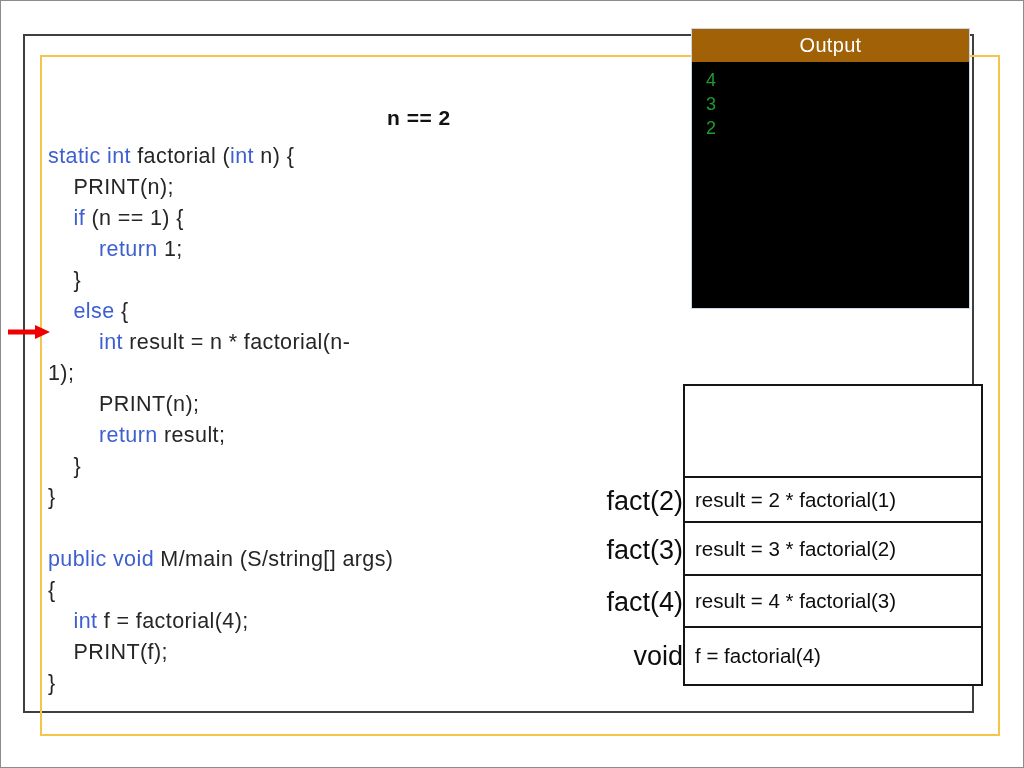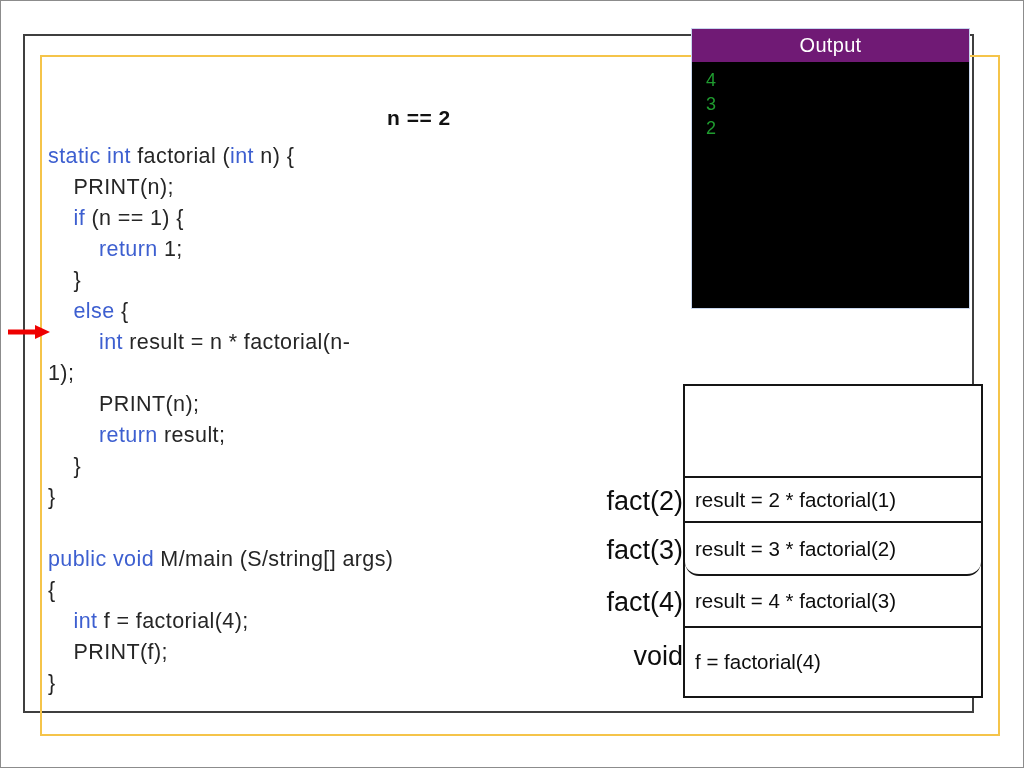--- a/index.html
+++ b/index.html
@@ -79,21 +79,21 @@
   #output-window {
     position: absolute;
     left: 690px; top: 27px;
     width: 279px; height: 281px;
     border: 1px solid #c8d6ee;
     box-sizing: border-box;
     background: #000000;
   }
   #output-titlebar {
     height: 33px;
-    background: #701a75;
+    background: #a16207;
     display: flex;
     align-items: center;
     justify-content: center;
   }
   #output-title {
     color: #ffffff;
     font-size: 20px;
     font-family: "Liberation Sans", sans-serif;
     letter-spacing: 0.3px;
   }
@@ -125,23 +125,23 @@
     box-sizing: border-box;
     display: flex;
     align-items: center;
     padding-left: 10px;
     font-family: Liberation Sans, sans-serif;
     font-size: 20.5px;
     color: #0d0d0d;
   }
   #stack .srow.empty { height: 92px; }
   #stack .srow.r0 { height: 45px; }
-  #stack .srow.r1 { height: 53px; border-radius: 14px; }
+  #stack .srow.r1 { height: 53px; }
   #stack .srow.r2 { height: 52px; }
-  #stack .srow.r3 { height: 68px; border-bottom: none; }
+  #stack .srow.r3 { height: 56px; border-bottom: none; }
 
   
   .frame-label {
     position: absolute;
     right: 0;
     width: 80px;
     text-align: right;
     font-family: "Liberation Sans", sans-serif;
     font-size: 27px;
     color: #0d0d0d;

